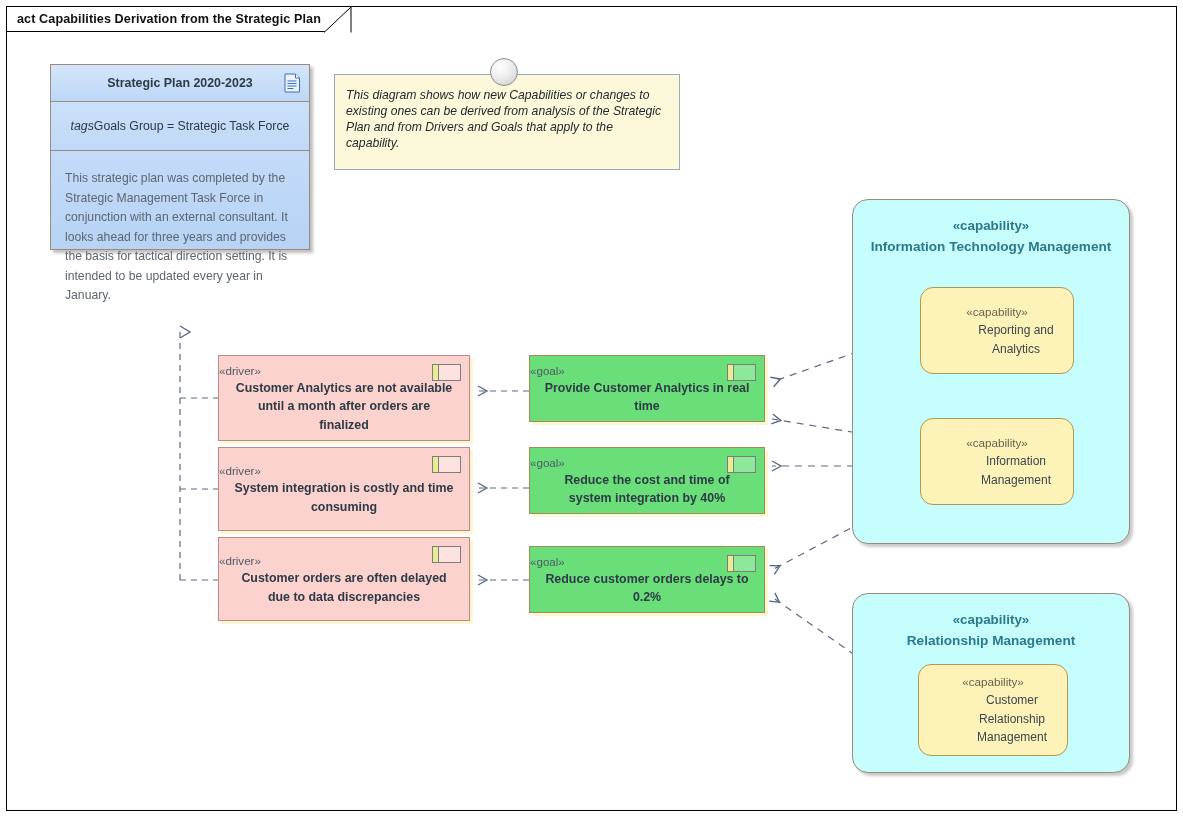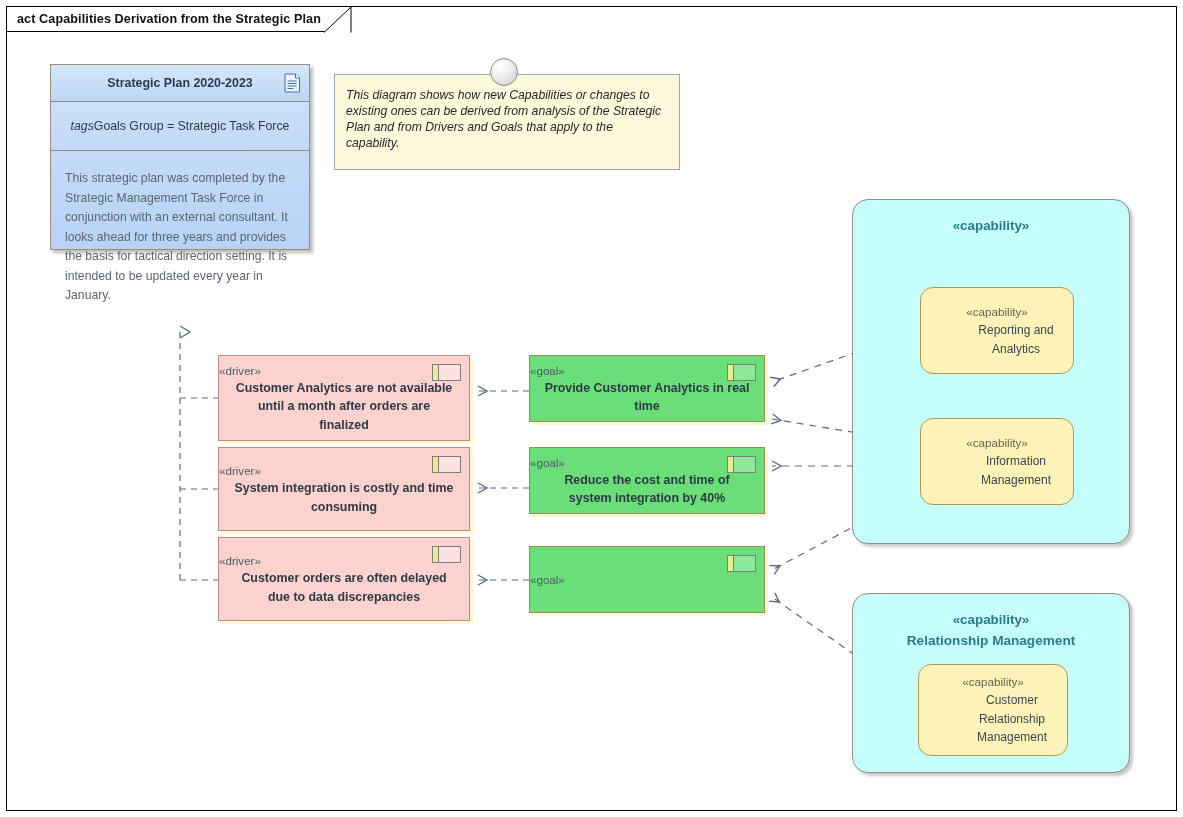--- a/index.html
+++ b/index.html
@@ -379,25 +379,27 @@
     <div class="stereo">«goal»</div>
     <div class="name">Reduce the cost and time of system integration by 40%</div>
   </div>
 
   <div class="node elem goal" style="left:529px; top:546px; width:236px; height:67px;">
     <span class="elem-icon">
         <span class="bar"></span>
         <span class="fill"></span>
       </span>
     <div class="stereo">«goal»</div>
+    <div class="name">Reduce customer orders delays to 0.2%</div>
   </div>
 
   <div class="node cap-group" style="left:852px; top:199px; width:278px; height:345px;">
     <div class="cap-group-title">
       <div class="stereo">«capability»</div>
+      <div class="name">Information Technology Management</div>
     </div>
     <div class="cap-inner" style="left:67px; top:87px; width:152px; height:85px;">
       <div class="stereo">«capability»</div>
       <div class="name">Reporting and Analytics</div>
     </div>
     <div class="cap-inner" style="left:67px; top:218px; width:152px; height:85px;">
       <div class="stereo">«capability»</div>
       <div class="name">Information Management</div>
     </div>
   </div>

